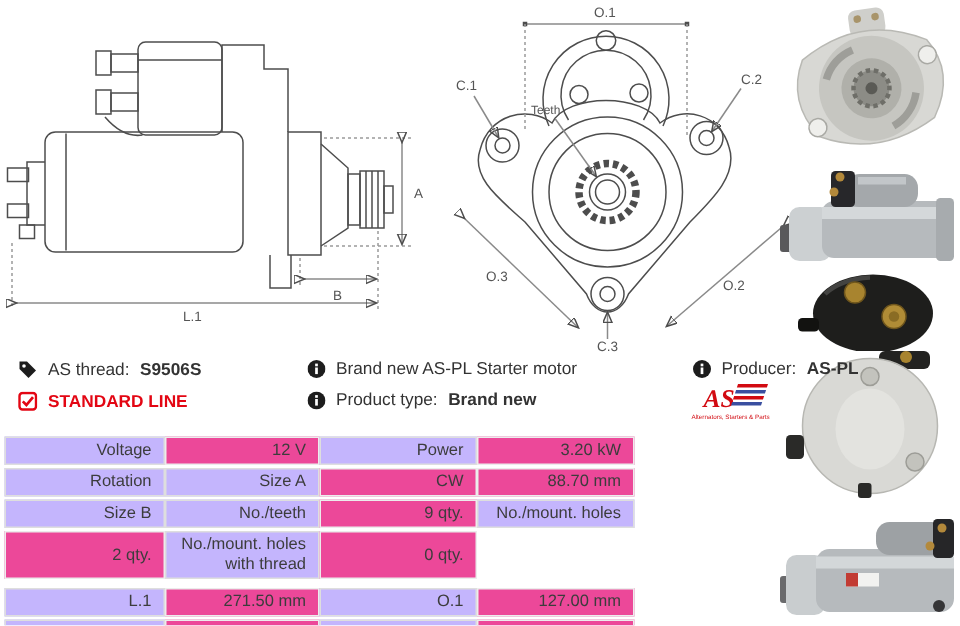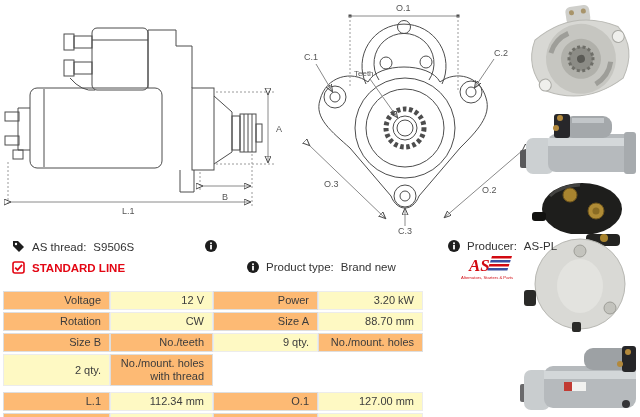--- a/index.html
+++ b/index.html
@@ -10,33 +10,33 @@
 
   
   .draw line,.draw path,.draw rect.ln,.draw circle{stroke:#4d4d4d;stroke-width:1;fill:none;}
   .draw .dim{stroke:#8a8a8a;}
   .draw .dash{stroke:#9a9a9a;stroke-dasharray:2 2;}
   .draw text{fill:#555;font-size:9px;font-family:"Liberation Sans",sans-serif;stroke:none;}
   .draw .teeth-ring{stroke-dasharray:3.6 2.6;stroke-width:5;}
 
   
   .info-row{position:absolute;display:flex;align-items:center;gap:7px;font-size:11.5px;color:#333;}
-  .b{font-weight:normal;}
+  .b{font-weight:bold;}
   .red{color:#e30613;font-weight:bold;}
   .ico{flex:0 0 auto;display:block;}
 
   
   .spec{position:absolute;left:3px;top:291px;width:420px;}
   .grid{display:grid;grid-template-columns:107px 103px 105px 105px;row-gap:2px;}
   .grid2{margin-top:6px;}
   .cell{display:flex;align-items:center;justify-content:flex-end;text-align:right;
         padding:2px 8px;font-size:11px;line-height:13px;min-height:15px;
         border:1px solid #e2e2e2;box-sizing:border-box;}
-  .lbl{background:#fdba74;border-color:#dedede;}
-  .val{background:#fef9c3;border-color:#ececec;}
+  .lbl{background:#c4b5fd;border-color:#dedede;}
+  .val{background:#ec4899;border-color:#ececec;}
 
   
   .photos{position:absolute;left:520px;top:0;width:120px;height:417px;}
   .photo{position:absolute;left:0;}
 
   
   .logo-wrap{position:absolute;left:455px;top:253px;text-align:right;}
 </style>
 </head>
 <body>
@@ -234,33 +234,34 @@
     </svg>
     <span class="red">STANDARD LINE</span>
   </div>
 
   <div class="info-row" style="left:205px;top:240px;">
     <svg class="ico" width="12" height="12" viewBox="0 0 12 12">
       <circle cx="6" cy="6" r="6" fill="#1d1d1d"></circle>
       <rect x="5.1" y="5" width="1.8" height="4.4" fill="#fff"></rect>
         <rect x="5.1" y="2.4" width="1.8" height="1.8" fill="#fff"></rect>
     </svg>
-  </div>
-
-  <div class="info-row" style="left:205px;top:261px;margin-left:42px;">
+    <span>Brand new AS-PL Starter motor</span>
+  </div>
+
+  <div class="info-row" style="left:205px;top:261px;">
     <svg class="ico" width="12" height="12" viewBox="0 0 12 12">
       <circle cx="6" cy="6" r="6" fill="#1d1d1d"></circle>
       <rect x="5.1" y="5" width="1.8" height="4.4" fill="#fff"></rect>
         <rect x="5.1" y="2.4" width="1.8" height="1.8" fill="#fff"></rect>
     </svg>
     <span>Product type:</span>
     <span class="b">Brand new</span>
   </div>
 
-  <div class="info-row" style="left:448px;top:240px;">
+  <div class="info-row" style="left:462px;top:240px;">
     <svg class="ico" width="12" height="12" viewBox="0 0 12 12">
       <circle cx="6" cy="6" r="6" fill="#1d1d1d"></circle>
       <rect x="5.1" y="5" width="1.8" height="4.4" fill="#fff"></rect>
         <rect x="5.1" y="2.4" width="1.8" height="1.8" fill="#fff"></rect>
     </svg>
     <span>Producer:</span>
     <span class="b">AS-PL</span>
   </div>
 
   <div class="logo-wrap">
@@ -275,36 +276,37 @@
   </div>
 
   <div class="spec">
     <div class="grid">
       <div class="cell lbl">Voltage</div>
       <div class="cell val">12 V</div>
       <div class="cell lbl">Power</div>
       <div class="cell val">3.20 kW</div>
 
       <div class="cell lbl">Rotation</div>
+      <div class="cell lbl">Size A</div>
       <div class="cell val">CW</div>
-      <div class="cell lbl">Size A</div>
       <div class="cell val">88.70 mm</div>
 
       <div class="cell lbl">Size B</div>
       <div class="cell lbl">No./teeth</div>
       <div class="cell val">9 qty.</div>
 
       <div class="cell lbl">No./mount. holes</div>
       <div class="cell val">2 qty.</div>
       <div class="cell lbl">No./mount. holes with thread</div>
+      <div class="cell val">0 qty.</div>
     </div>
 
     <div class="grid grid2">
       <div class="cell lbl">L.1</div>
-      <div class="cell val">112.34 mm</div>
+      <div class="cell val">271.50 mm</div>
       <div class="cell lbl">O.1</div>
       <div class="cell val">127.00 mm</div>
 
       <div class="cell lbl">C.1</div>
       <div class="cell val">11.00 mm</div>
       <div class="cell lbl">C.2</div>
       <div class="cell val">11.00 mm</div>
     </div>
   </div>
 

